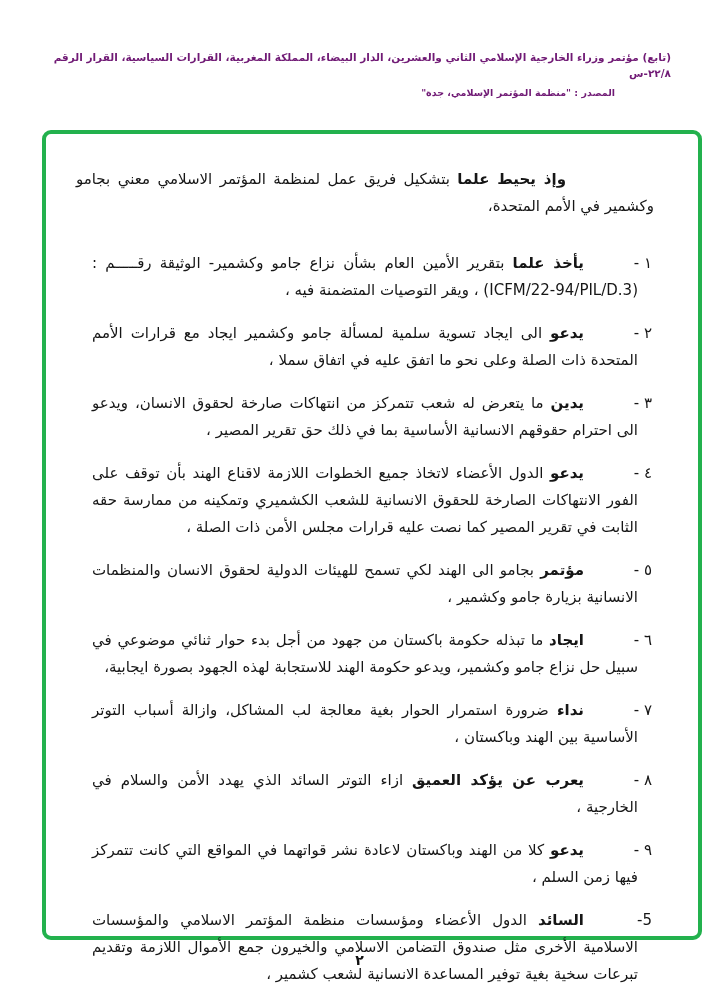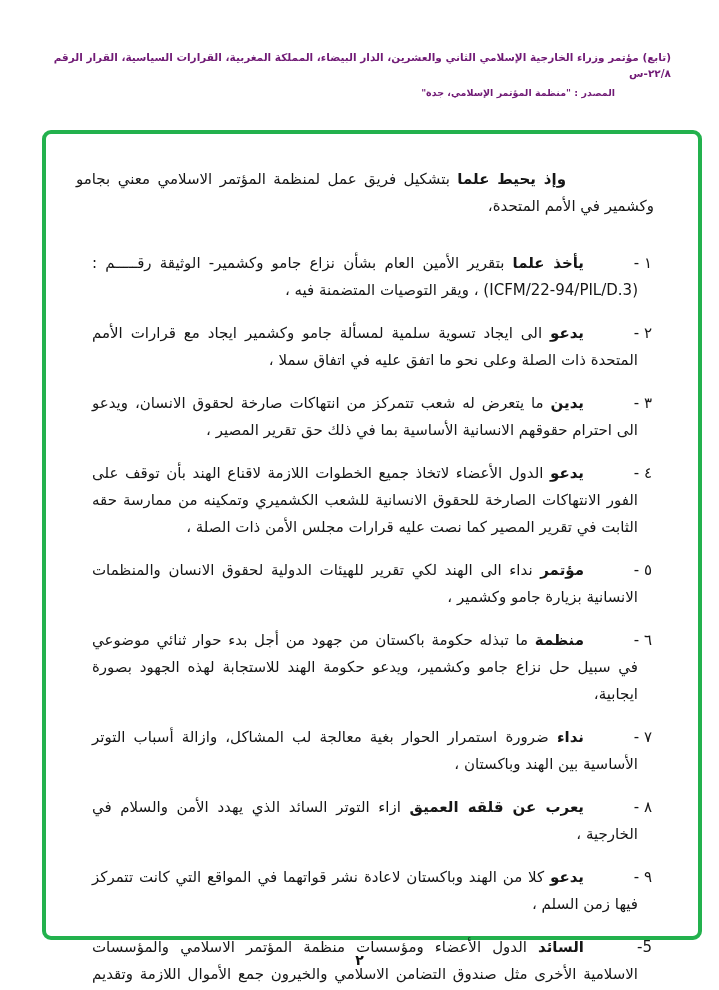--- a/index.html
+++ b/index.html
@@ -91,36 +91,36 @@
     <p class="itext"><b>يدين</b> <span>ما يتعرض له شعب تتمركز من انتهاكات صارخة لحقوق الانسان، ويدعو الى احترام حقوقهم الانسانية الأساسية بما في ذلك حق تقرير المصير ،</span></p>
   </div>
 
   <div class="res-item">
     <span class="num">٤ -</span>
     <p class="itext"><b>يدعو</b> <span>الدول الأعضاء لاتخاذ جميع الخطوات اللازمة لاقناع الهند بأن توقف على الفور الانتهاكات الصارخة للحقوق الانسانية للشعب الكشميري وتمكينه من ممارسة حقه الثابت في تقرير المصير كما نصت عليه قرارات مجلس الأمن ذات الصلة ،</span></p>
   </div>
 
   <div class="res-item">
     <span class="num">٥ -</span>
-    <p class="itext"><b>مؤتمر</b> <span>نداء الى الهند لكي تقرير للهيئات الدولية لحقوق الانسان والمنظمات الانسانية بزيارة جامو وكشمير ،</span></p>
+    <p class="itext"><b>مؤتمر</b> <span>بجامو الى الهند لكي تسمح للهيئات الدولية لحقوق الانسان والمنظمات الانسانية بزيارة جامو وكشمير ،</span></p>
   </div>
 
   <div class="res-item">
     <span class="num">٦ -</span>
-    <p class="itext"><b>منظمة</b> <span>ما تبذله حكومة باكستان من جهود من أجل بدء حوار ثنائي موضوعي في سبيل حل نزاع جامو وكشمير، ويدعو حكومة الهند للاستجابة لهذه الجهود بصورة ايجابية،</span></p>
+    <p class="itext"><b>ايجاد</b> <span>ما تبذله حكومة باكستان من جهود من أجل بدء حوار ثنائي موضوعي في سبيل حل نزاع جامو وكشمير، ويدعو حكومة الهند للاستجابة لهذه الجهود بصورة ايجابية،</span></p>
   </div>
 
   <div class="res-item">
     <span class="num">٧ -</span>
     <p class="itext"><b>نداء</b> <span>ضرورة استمرار الحوار بغية معالجة لب المشاكل، وازالة أسباب التوتر الأساسية بين الهند وباكستان ،</span></p>
   </div>
 
   <div class="res-item">
     <span class="num">٨ -</span>
-    <p class="itext"><b>يعرب عن قلقه العميق</b> <span>ازاء التوتر السائد الذي يهدد الأمن والسلام في الخارجية ،</span></p>
+    <p class="itext"><b>يعرب عن يؤكد العميق</b> <span>ازاء التوتر السائد الذي يهدد الأمن والسلام في الخارجية ،</span></p>
   </div>
 
   <div class="res-item">
     <span class="num">٩ -</span>
     <p class="itext"><b>يدعو</b> <span>كلا من الهند وباكستان لاعادة نشر قواتهما في المواقع التي كانت تتمركز فيها زمن السلم ،</span></p>
   </div>
 
   <div class="res-item">
     <span class="num">5-</span>
     <p class="itext"><b>السائد</b> <span>الدول الأعضاء ومؤسسات منظمة المؤتمر الاسلامي والمؤسسات الاسلامية الأخرى مثل صندوق التضامن الاسلامي والخيرون جمع الأموال اللازمة وتقديم تبرعات سخية بغية توفير المساعدة الانسانية لشعب كشمير ،</span></p>

